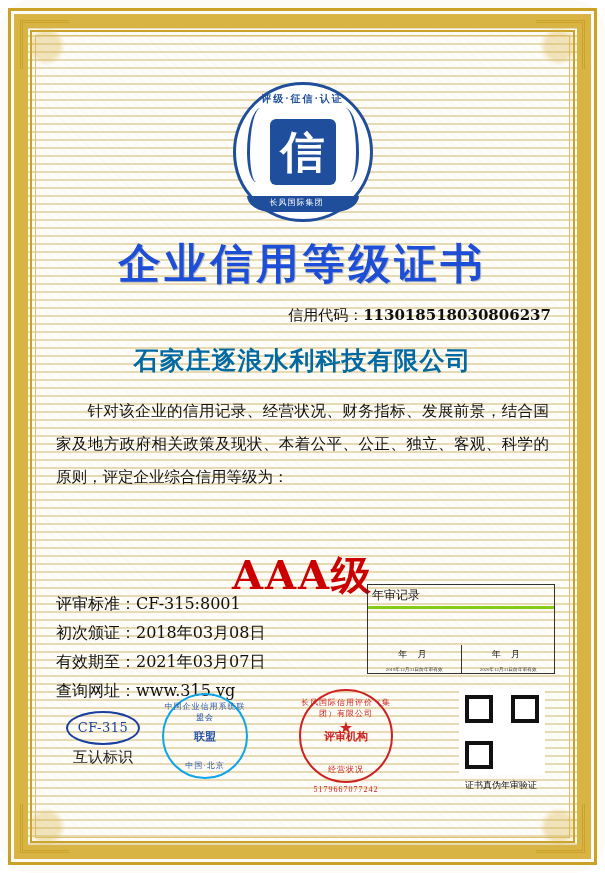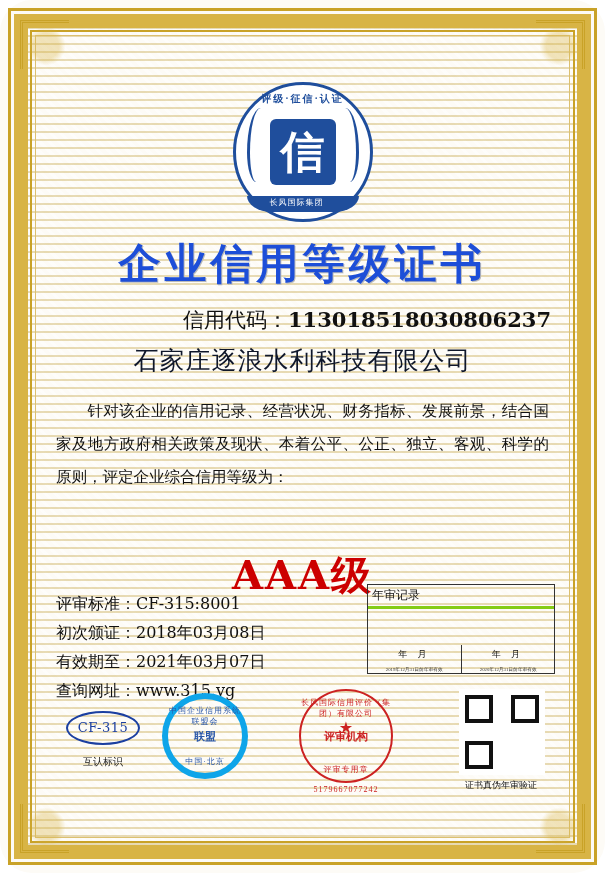--- a/index.html
+++ b/index.html
@@ -164,39 +164,39 @@
     font-weight: bold;
     letter-spacing: 4px;
     color: #1d4ed8;
     text-shadow: 1px 1px 0 #bbbbbb;
   }
 
   .credit-code {
     position: absolute;
     top: 262px;
     right: 10px;
-    font-size: 21px;
+    font-size: 15px;
     color: #111111;
     font-family: "DejaVu Serif", serif;
   }
   .credit-code b {
     font-weight: bold;
   }
 
   .company-name {
     position: absolute;
     top: 300px;
     left: 12px;
     right: 12px;
     text-align: center;
     font-family: "DejaVu Serif", serif;
     font-size: 25px;
-    font-weight: normal;
+    font-weight: bold;
     letter-spacing: 1px;
-    color: #0f172a;
+    color: #0369a1;
   }
 
   .body-text {
     position: absolute;
     top: 350px;
     left: 12px;
     right: 12px;
     font-size: 15.5px;
     line-height: 33px;
     color: #111111;
@@ -298,38 +298,38 @@
     height: 30px;
     border: 2px solid #1b3fa0;
     border-radius: 50%;
     color: #1b3fa0;
     font-size: 13px;
     line-height: 30px;
     font-family: "DejaVu Serif", serif;
     letter-spacing: 0.5px;
   }
   .seal-cf .cap {
-    margin-top: 10px;
-    font-size: 10px;
+    margin-top: 3px;
+    font-size: 15px;
     color: #222;
   }
 
   .seal-round {
     width: 86px;
     height: 86px;
     border-radius: 50%;
     position: relative;
     box-sizing: border-box;
   }
   .seal-blue {
     left: 118px;
     top: 10px;
   }
   .seal-blue .seal-round {
-    border: 6px solid #0ea5e9;
+    border: 2px solid #0ea5e9;
     color: #2a57a8;
   }
   .seal-red {
     left: 255px;
     top: 6px;
   }
   .seal-red .seal-round {
     border: 2px solid #cc2222;
     color: #cc2222;
     width: 94px;
@@ -483,21 +483,21 @@
           <div class="ring-mid">联盟</div>
           <div class="ring-bot">中国·北京</div>
         </div>
       </div>
 
       <div class="seal seal-red">
         <div class="seal-round">
           <div class="ring-top">长风国际信用评价（集团）有限公司</div>
           <div class="star">★</div>
           <div class="ring-mid">评审机构</div>
-          <div class="ring-bot">评审专用章</div>
+          <div class="ring-bot">经营状况</div>
         </div>
         <div class="code">5179667077242</div>
       </div>
 
       <div class="qr-block">
         <div class="qr">
           <div class="qr-corner3"></div>
         </div>
         <div class="qr-cap">证书真伪年审验证</div>
       </div>

